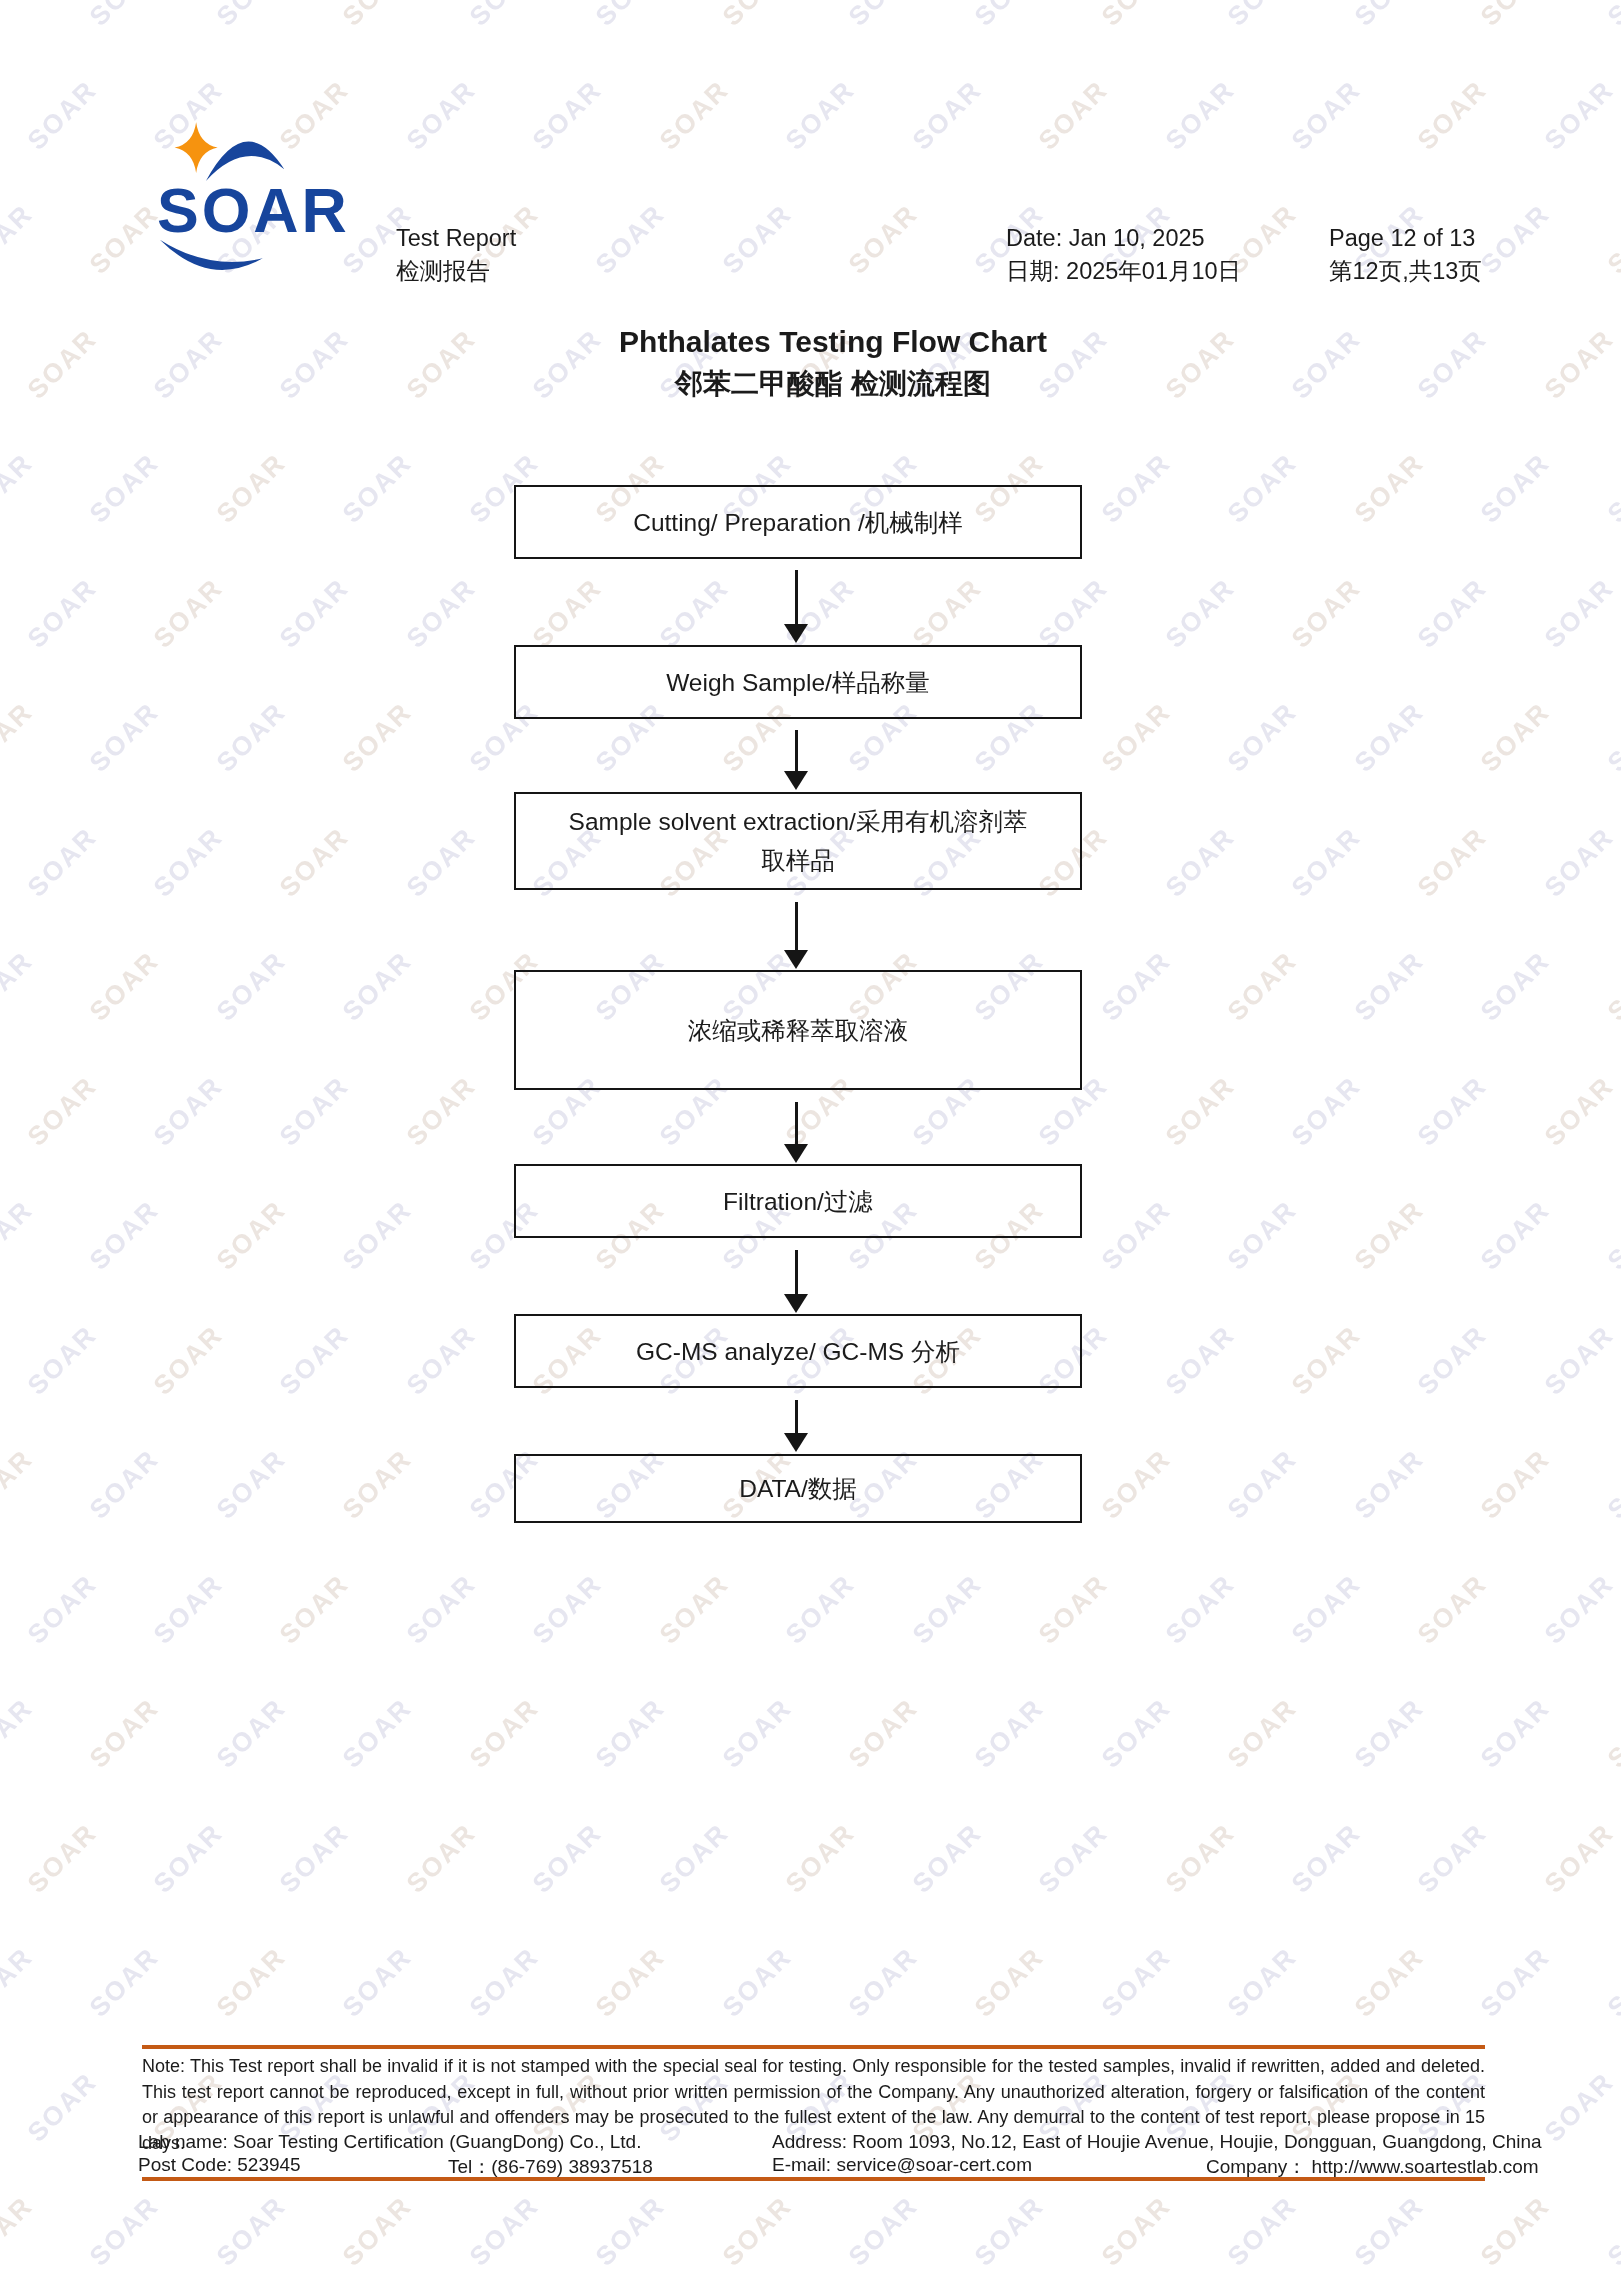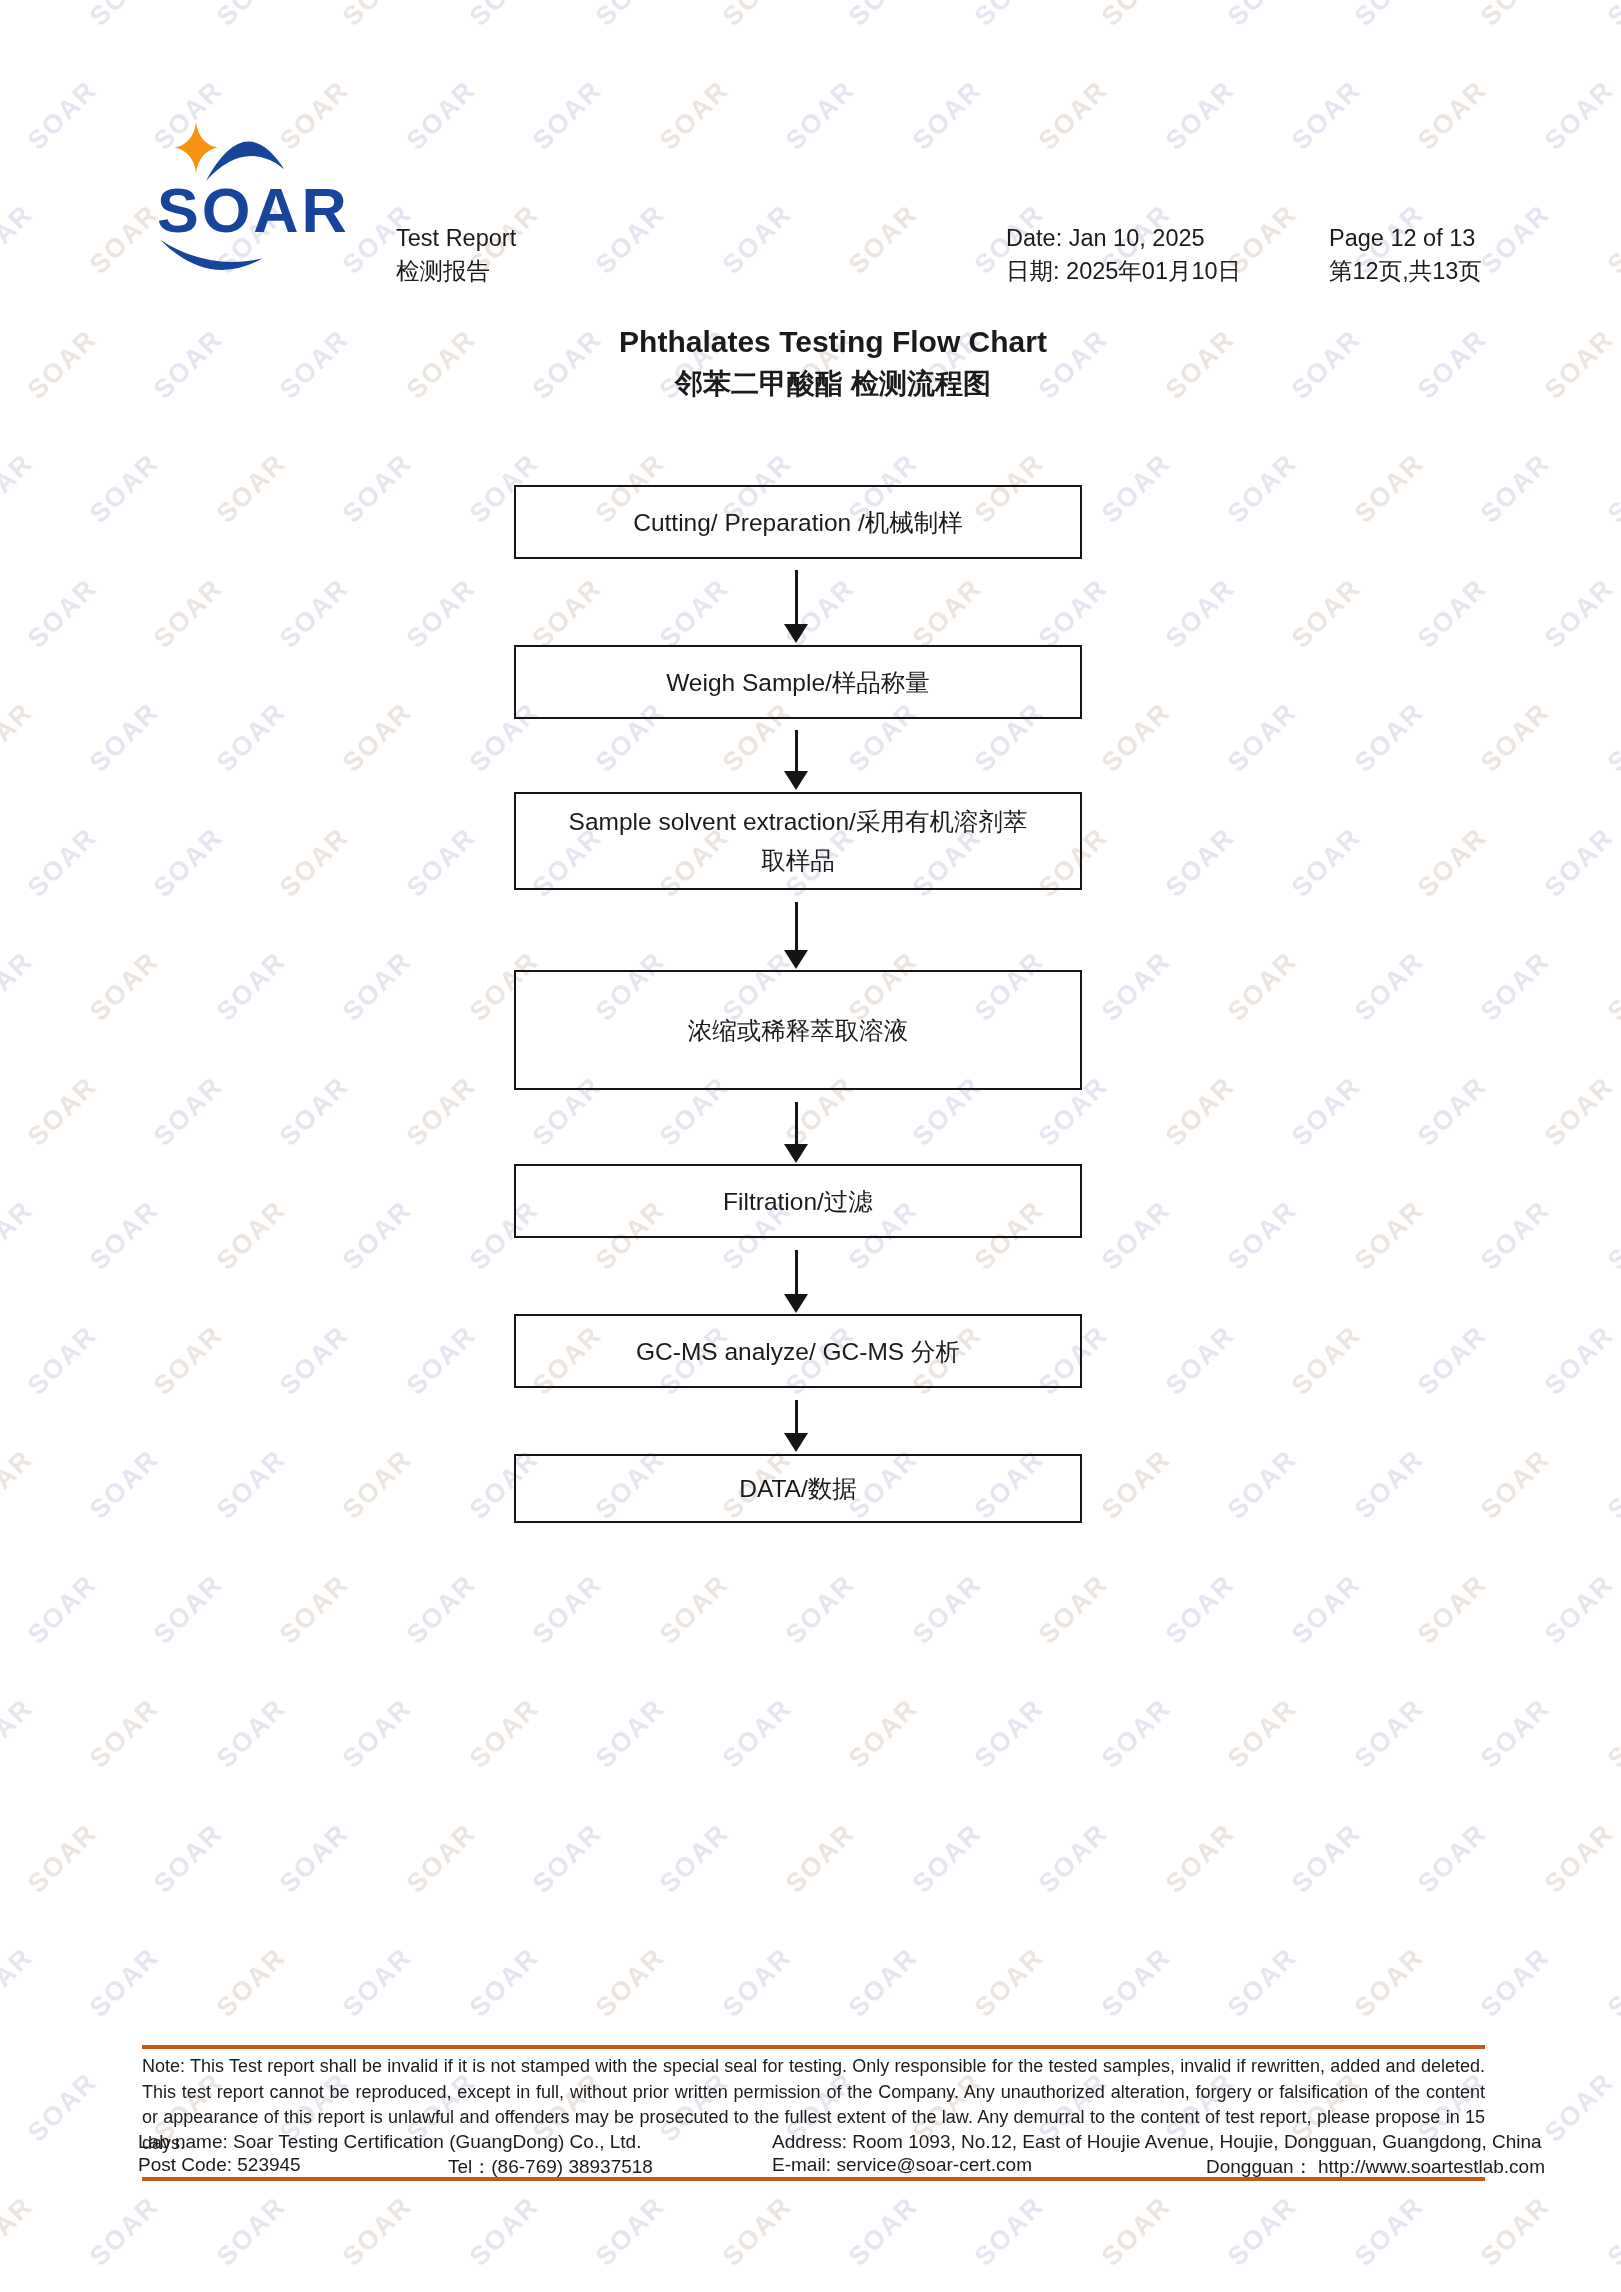--- a/index.html
+++ b/index.html
@@ -395,19 +395,19 @@
     <div class="rule rule-top" style="background: rgb(196, 90, 21);"></div>
 
     <p class="note"><span class="b">Note:</span><span> This Test report shall be invalid if it is not stamped with the special seal for testing. Only responsible for the tested samples, invalid if rewritten, added and deleted. This test report cannot be reproduced, except in full, without prior written permission of the Company.  Any unauthorized alteration, forgery or falsification of the content or appearance of this report is unlawful and offenders may be prosecuted to the fullest extent of the law. Any demurral to the content of test report, please propose in 15 days.</span></p>
 
     <div class="frow fr-a fx-1"><span class="b">Lab name:</span><span> Soar Testing Certification (GuangDong) Co., Ltd.</span></div>
     <div class="frow fr-a fx-3"><span class="b">Address:</span><span> Room 1093, No.12, East of Houjie Avenue, Houjie, Dongguan, Guangdong, China</span></div>
 
     <div class="frow fr-b fx-1"><span class="b">Post Code:</span><span> 523945</span></div>
     <div class="frow fr-b fx-2"><span class="b">Tel：</span><span>(86-769) 38937518</span></div>
     <div class="frow fr-b fx-3"><span class="b">E-mail:</span><span> service@soar-cert.com</span></div>
-    <div class="frow fr-b fx-4"><span class="b">Dongguan：</span><span> http://www.soartestlab.com</span></div>
+    <div class="frow fr-b fx-4"><span class="b">Company：</span><span> http://www.soartestlab.com</span></div>
 
     <div class="rule rule-bottom" style="background: rgb(196, 90, 21);"></div>
 
   </div>
 </div>
 
 
 </body></html>

